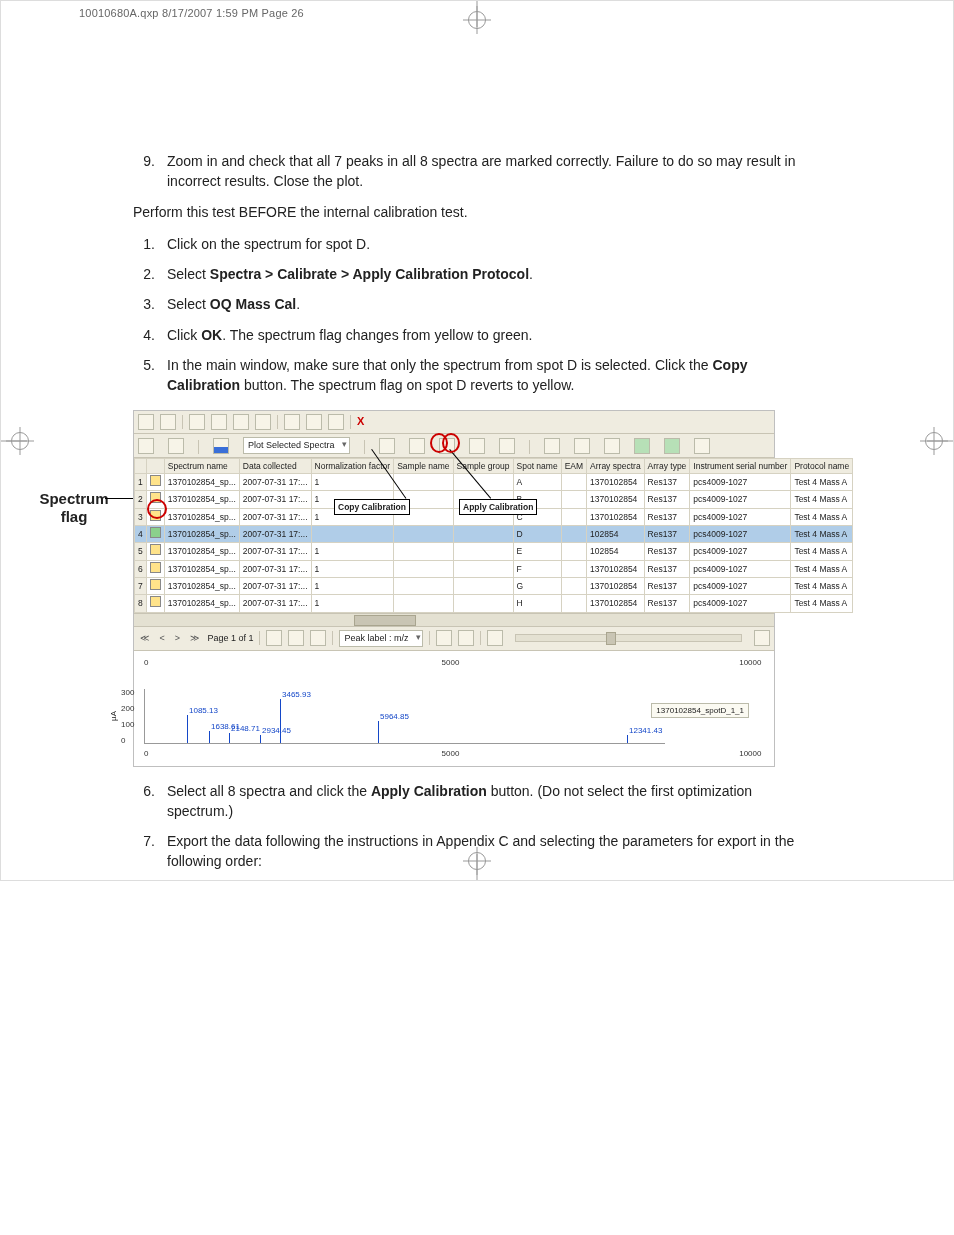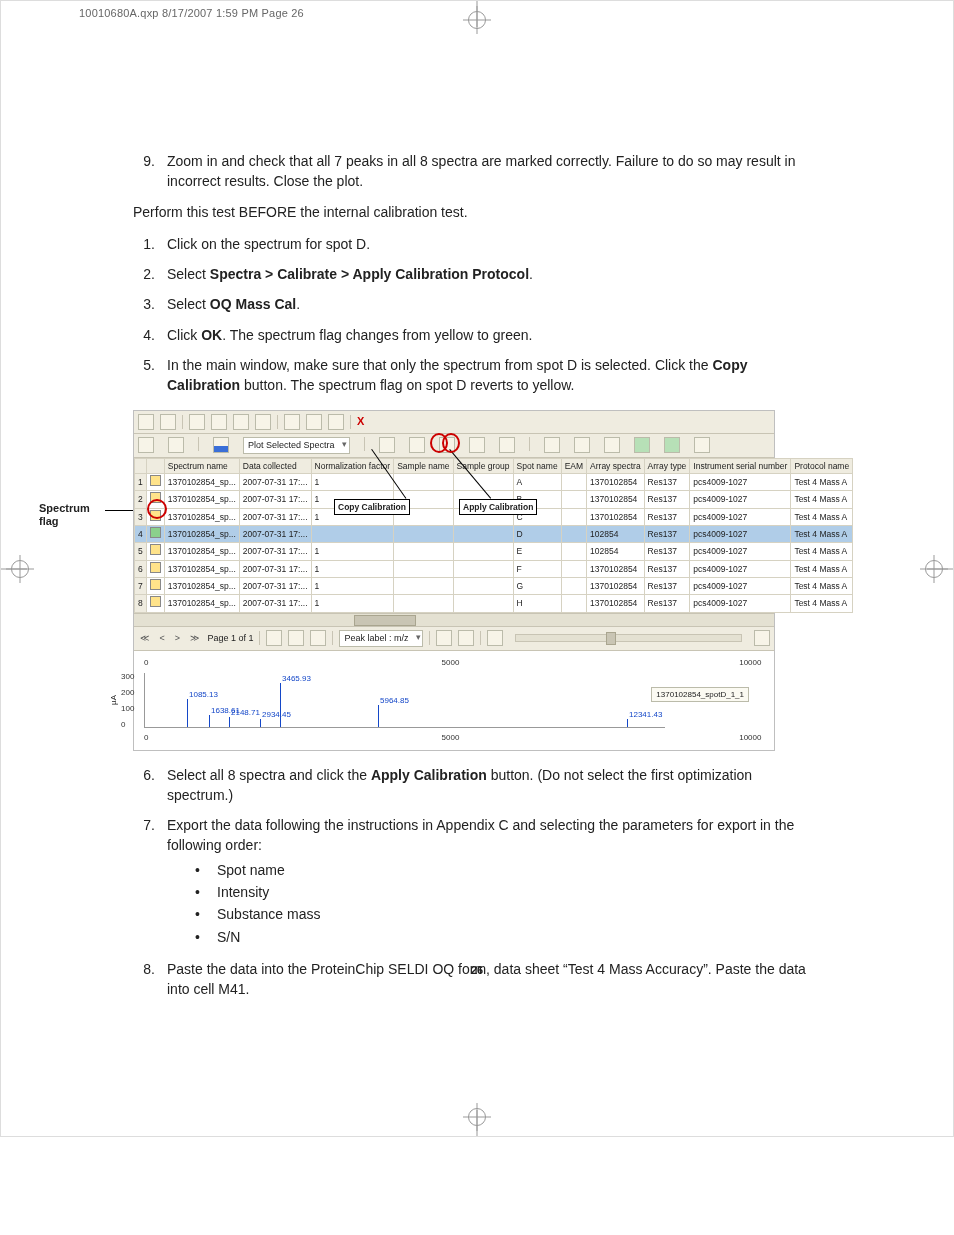--- a/index.html
+++ b/index.html
@@ -1,16 +1,16 @@
 <!DOCTYPE html>
 <html><head>
 <meta charset="utf-8">
 <style>
   html,body{margin:0;padding:0;background:#fff;font-family:Arial,Helvetica,sans-serif;color:#222;}
-  .page{position:relative;width:954px;height:1137px;margin:0 auto;background:#fff;border:1px solid #ddd;box-sizing:border-box;}
+  .page{position:relative;width:954px;height:881px;margin:0 auto;background:#fff;border:1px solid #ddd;box-sizing:border-box;}
   .slug{position:absolute;top:6px;left:78px;font-size:11px;color:#666;letter-spacing:.2px;}
   .crop-t{position:absolute;top:0;left:50%;width:1px;height:26px;background:#999;transform:translateX(-.5px);}
   .crop-b{position:absolute;bottom:0;left:50%;width:1px;height:26px;background:#999;transform:translateX(-.5px);}
   .crop-l{position:absolute;left:0;top:50%;width:26px;height:1px;background:#999;transform:translateY(-.5px);}
   .crop-r{position:absolute;right:0;top:50%;width:26px;height:1px;background:#999;transform:translateY(-.5px);}
   .reg{position:absolute;width:16px;height:16px;border:1px solid #999;border-radius:50%;}
   .reg::before,.reg::after{content:"";position:absolute;background:#999;}
   .reg::before{left:50%;top:-6px;width:1px;height:28px;transform:translateX(-.5px);}
   .reg::after{top:50%;left:-6px;height:1px;width:28px;transform:translateY(-.5px);}
   .reg-t{top:10px;left:50%;transform:translateX(-50%);}
@@ -22,45 +22,45 @@
   ol.main>li{display:flex;gap:12px;margin-bottom:10px;}
   ol.main>li>.num{flex:0 0 22px;text-align:right;}
   ol.main>li>.body{flex:1;}
   h3.sect{font-size:14px;font-weight:bold;margin:14px 0 8px;}
   .sub{margin:4px 0 12px;}
   ul.bullets{list-style:none;padding:0;margin:4px 0 0 28px;}
   ul.bullets li{position:relative;padding-left:22px;margin:2px 0;}
   ul.bullets li::before{content:"•";position:absolute;left:0;top:0;}
   b{font-weight:bold;}
   .figwrap{position:relative;margin:14px 0 14px -44px;}
-  .figlabel{position:absolute;left:-50px;top:92px;width:70px;font-size:11px;font-weight:bold;text-align:left;line-height:1.2;}
+  .figlabel{position:absolute;left:-50px;top:80px;width:70px;font-size:15px;font-weight:bold;text-align:center;line-height:1.2;}
   .figlabel::after{content:"";position:absolute;right:-30px;top:8px;width:34px;height:1px;background:#000;}
   .shot{border:1px solid #bfbfbf;background:#ece9d8;font-size:9px;color:#222;width:640px;margin-left:44px;}
   .toolbar{display:flex;align-items:center;gap:6px;padding:3px 4px;border-bottom:1px solid #c8c4b4;background:#efece0;}
-  .toolbar2{display:flex;align-items:flex-start;gap:14px;padding:3px 4px;border-bottom:1px solid #c8c4b4;background:#efece0;}
+  .toolbar2{display:flex;align-items:flex-end;gap:14px;padding:3px 4px;border-bottom:1px solid #c8c4b4;background:#efece0;}
   .tbtn{width:14px;height:14px;border:1px solid #bba;background:#f7f4e8;}
   .tbtn.red{color:#c00;font-weight:bold;text-align:center;line-height:12px;font-size:11px;border:none;background:none;width:auto;}
   .sep{width:1px;height:14px;background:#c8c4b4;}
   .dd{padding:1px 14px 1px 4px;border:1px solid #bba;background:#fff;position:relative;}
   .dd::after{content:"▾";position:absolute;right:2px;top:0;font-size:9px;color:#666;}
   .grid{width:100%;border-collapse:collapse;background:#fff;}
   .grid th,.grid td{border:1px solid #d6d2c2;padding:1px 3px;white-space:nowrap;font-weight:normal;text-align:left;font-size:8.5px;}
   .grid th{background:#efece0;}
   .grid td.rnum{background:#efece0;text-align:center;}
   .grid tr.sel td{background:#b0cde8;}
   .flag{display:inline-block;width:9px;height:9px;border:1px solid #888;background:#ffe38a;}
   .flag.green{background:#8bd08b;}
   .hsb{height:12px;background:#e4e1d2;border-top:1px solid #c8c4b4;position:relative;}
   .hsb .thumb{position:absolute;left:220px;top:1px;width:60px;height:9px;background:#c9c5b4;border:1px solid #a9a58f;}
   .pager{display:flex;align-items:center;gap:6px;padding:3px 4px;border-top:1px solid #c8c4b4;background:#efece0;}
   .navbtn{padding:0 2px;color:#555;font-size:9px;}
   .plotarea{background:#fff;padding:6px 10px 4px;border-top:1px solid #c8c4b4;}
   .axis{position:relative;height:14px;}
   .axis span{position:absolute;top:0;font-size:8px;color:#333;}
-  .plot{position:relative;height:54px;border-left:1px solid #999;border-bottom:1px solid #999;margin-top:2px;}
+  .plot{position:relative;height:54px;border-left:1px solid #999;border-bottom:1px solid #999;margin-top:18px;}
   .yt{position:absolute;left:-24px;font-size:8px;color:#333;}
   .yl{position:absolute;left:-36px;top:50%;transform:translateY(-50%) rotate(-90deg);font-size:8px;}
   .pk{position:absolute;bottom:0;width:1px;background:#1447c8;}
   .pk::after{content:attr(data-l);position:absolute;top:-10px;left:2px;font-size:8px;color:#1447c8;white-space:nowrap;}
   .legend{position:absolute;right:-84px;top:14px;border:1px solid #bba;background:#fbfaf2;padding:1px 4px;font-size:8px;}
   .call{position:absolute;border:1px solid #000;background:#fff;padding:1px 3px;font-size:8.5px;font-weight:bold;z-index:5;}
   .call-line{position:absolute;height:1px;background:#000;z-index:4;}
   .circ{position:absolute;width:14px;height:16px;border:2px solid #c00;border-radius:50%;z-index:6;pointer-events:none;}
   .flagcirc{position:absolute;width:16px;height:16px;border:2px solid #c00;border-radius:50%;z-index:6;pointer-events:none;}
   .pagenum{position:absolute;bottom:160px;left:0;right:0;text-align:center;font-size:11px;font-weight:bold;}
@@ -380,15 +380,14 @@
       </span>
     </li>
     <li>
       <span class="num">8.</span>
       <span class="body">Paste the data into the ProteinChip SELDI OQ form, data sheet “Test 4 Mass Accuracy”. Paste the data into cell M41.</span>
     </li>
   </ol>
 
 </div>
 
-<div class="pagenum">26</div>
 
 </div>
 
 </body></html>

